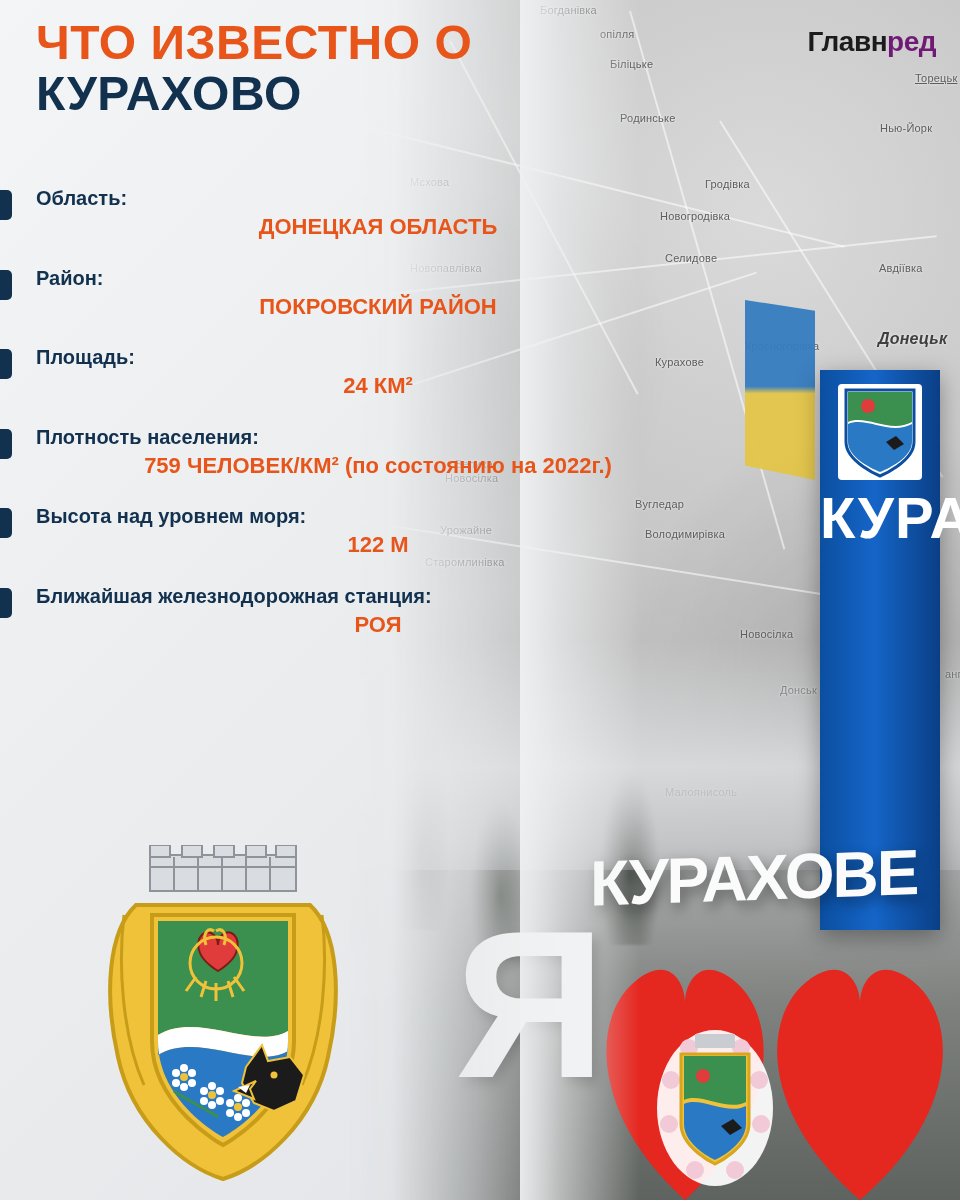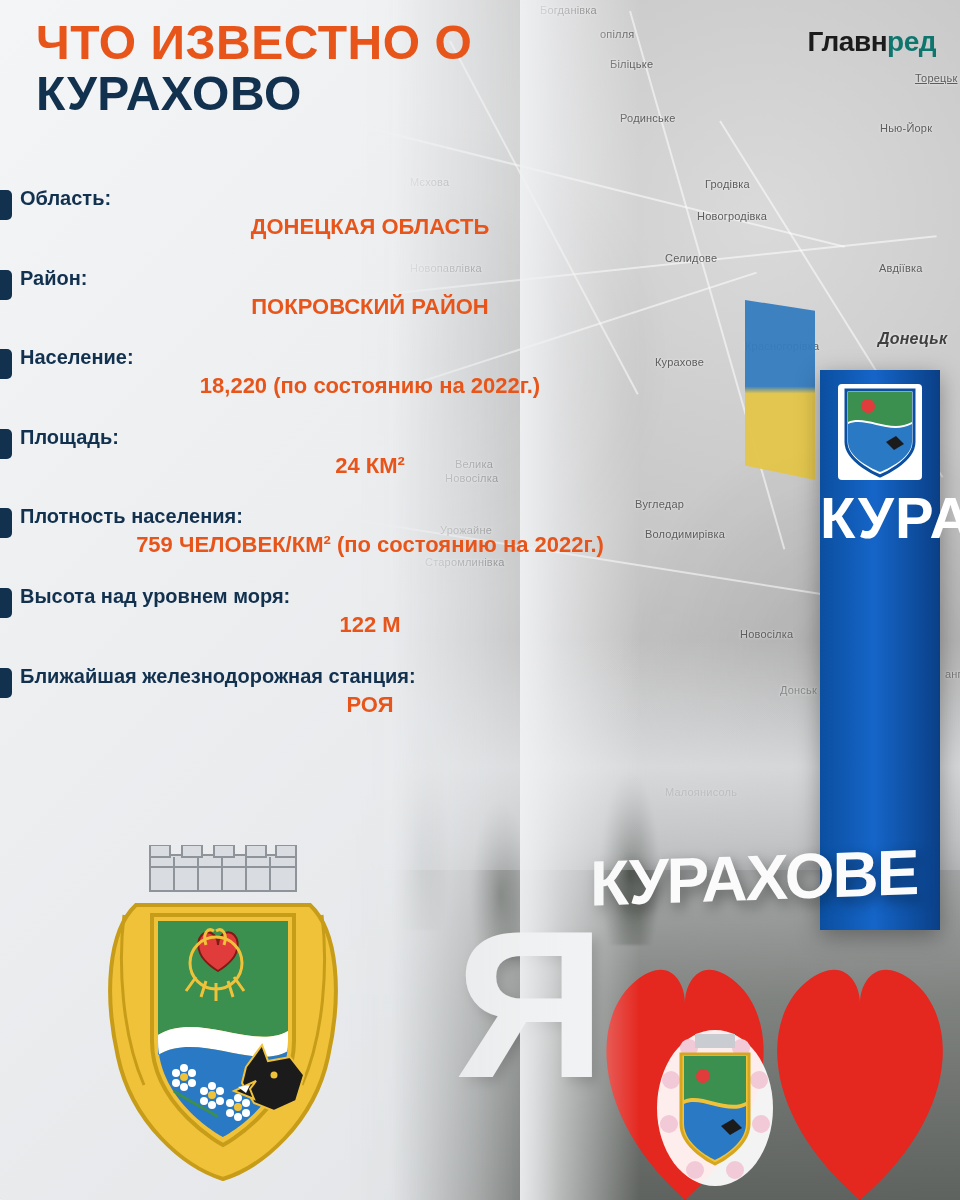--- a/index.html
+++ b/index.html
@@ -70,24 +70,24 @@
     position:absolute;left:36px;top:18px;width:600px;
     font-size:48px;line-height:1.06;font-weight:bold;
     color:#12314f;letter-spacing:.5px;
   }
   .title .accent{color:#e8551a;}
   
   .logo{
     position:absolute;right:24px;top:26px;
     font-size:28px;font-weight:bold;color:#1b1b1b;letter-spacing:-.5px;
   }
-  .logo .red{color:#0f766e;}
+  .logo .red{color:#701a75;}
   
   .facts{position:absolute;left:0;top:186px;width:720px;}
-  .fact{position:relative;margin-bottom:24px;padding-left:20px;}
+  .fact{position:relative;margin-bottom:24px;padding-left:36px;}
   .fact .tab{
     position:absolute;left:-10px;top:4px;width:22px;height:30px;border-radius:5px;
     background:#12314f;
   }
   .fact .label{
     font-size:20px;font-weight:bold;color:#12314f;line-height:1.25;
   }
   .fact .value{
     font-size:22px;font-weight:bold;color:#e8551a;line-height:1.3;margin-top:2px;text-align:center;
   }
@@ -168,21 +168,21 @@
 
     <div id="map-labels">
         <div class="map-label" style="left: 240px; top: 4px;">Богданівка</div>
         <div class="map-label" style="left: 300px; top: 28px;">опілля</div>
         <div class="map-label" style="left: 310px; top: 58px;">Біліцьке</div>
         <div class="map-label" style="left: 615px; top: 72px; text-decoration: underline;">Торецьк</div>
         <div class="map-label" style="left: 320px; top: 112px;">Родинське</div>
         <div class="map-label" style="left: 580px; top: 122px;">Нью-Йорк</div>
         <div class="map-label" style="left: 110px; top: 176px;">Мєхова</div>
         <div class="map-label" style="left: 405px; top: 178px;">Гродівка</div>
-        <div class="map-label" style="left: 360px; top: 210px; margin-left: 37px;">Новогродівка</div>
+        <div class="map-label" style="left: 360px; top: 210px;">Новогродівка</div>
         <div class="map-label" style="left: 110px; top: 262px;">Новопавлівка</div>
         <div class="map-label" style="left: 365px; top: 252px;">Селидове</div>
         <div class="map-label" style="left: 579px; top: 262px;">Авдіївка</div>
         <div class="map-label" style="left: 445px; top: 340px;">Красногорівка</div>
         <div class="map-label big" style="left: 578px; top: 330px;">Донецьк</div>
         <div class="map-label" style="left: 355px; top: 356px;">Курахове</div>
         <div class="map-label" style="left: 155px; top: 458px;">Велика</div>
         <div class="map-label" style="left: 145px; top: 472px;">Новосілка</div>
         <div class="map-label" style="left: 335px; top: 498px;">Вугледар</div>
         <div class="map-label" style="left: 140px; top: 524px;">Урожайне</div>
@@ -262,25 +262,20 @@
   <div class="facts" id="facts-list">
       <div class="fact">
         <span class="tab"></span>
         <div class="label">Область:</div>
         <div class="value">ДОНЕЦКАЯ ОБЛАСТЬ</div>
       </div>
       <div class="fact">
         <span class="tab"></span>
         <div class="label">Район:</div>
         <div class="value">ПОКРОВСКИЙ РАЙОН</div>
-      </div>
-      <div class="fact">
-        <span class="tab"></span>
-        <div class="label">Население:</div>
-        <div class="value">18,220 (по состоянию на 2022г.)</div>
       </div>
       <div class="fact">
         <span class="tab"></span>
         <div class="label">Площадь:</div>
         <div class="value">24 КМ²</div>
       </div>
       <div class="fact">
         <span class="tab"></span>
         <div class="label">Плотность населения:</div>
         <div class="value">759 ЧЕЛОВЕК/КМ² (по состоянию на 2022г.)</div>

